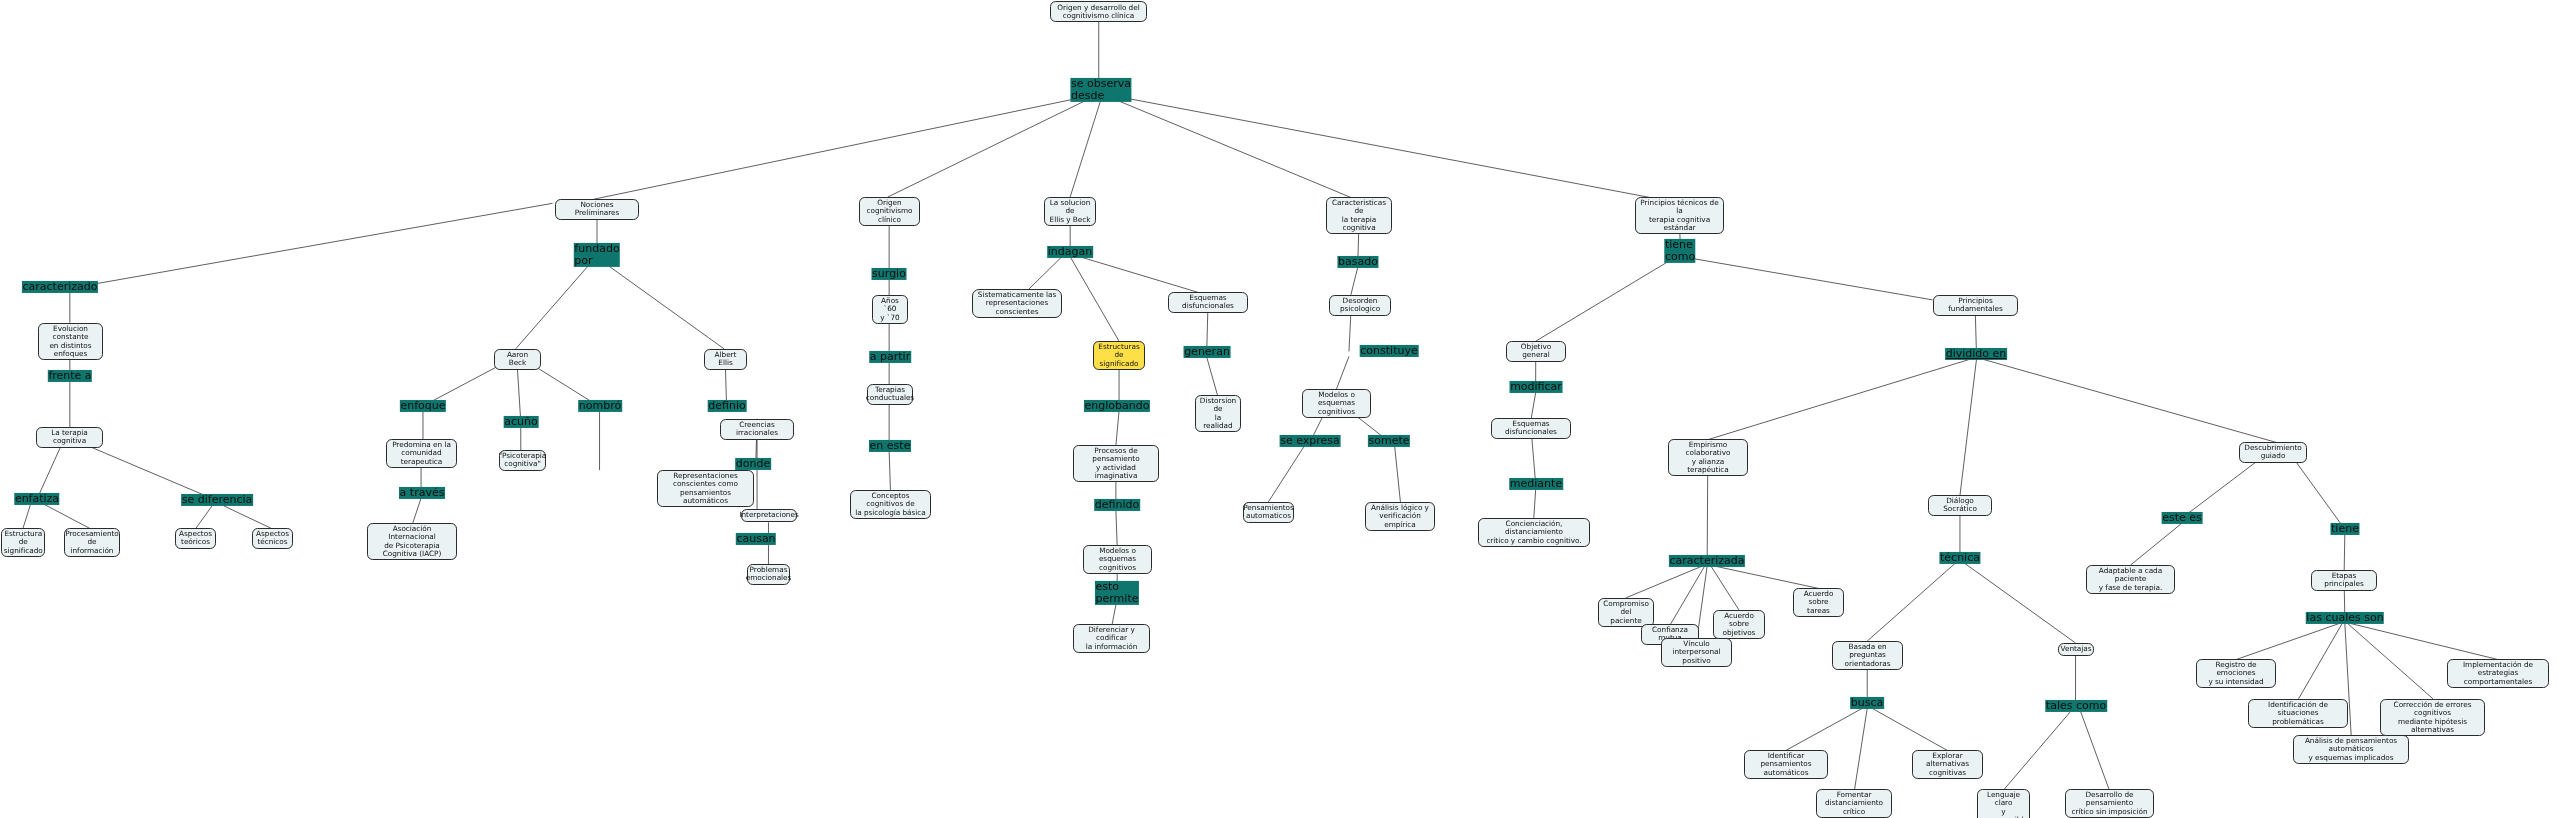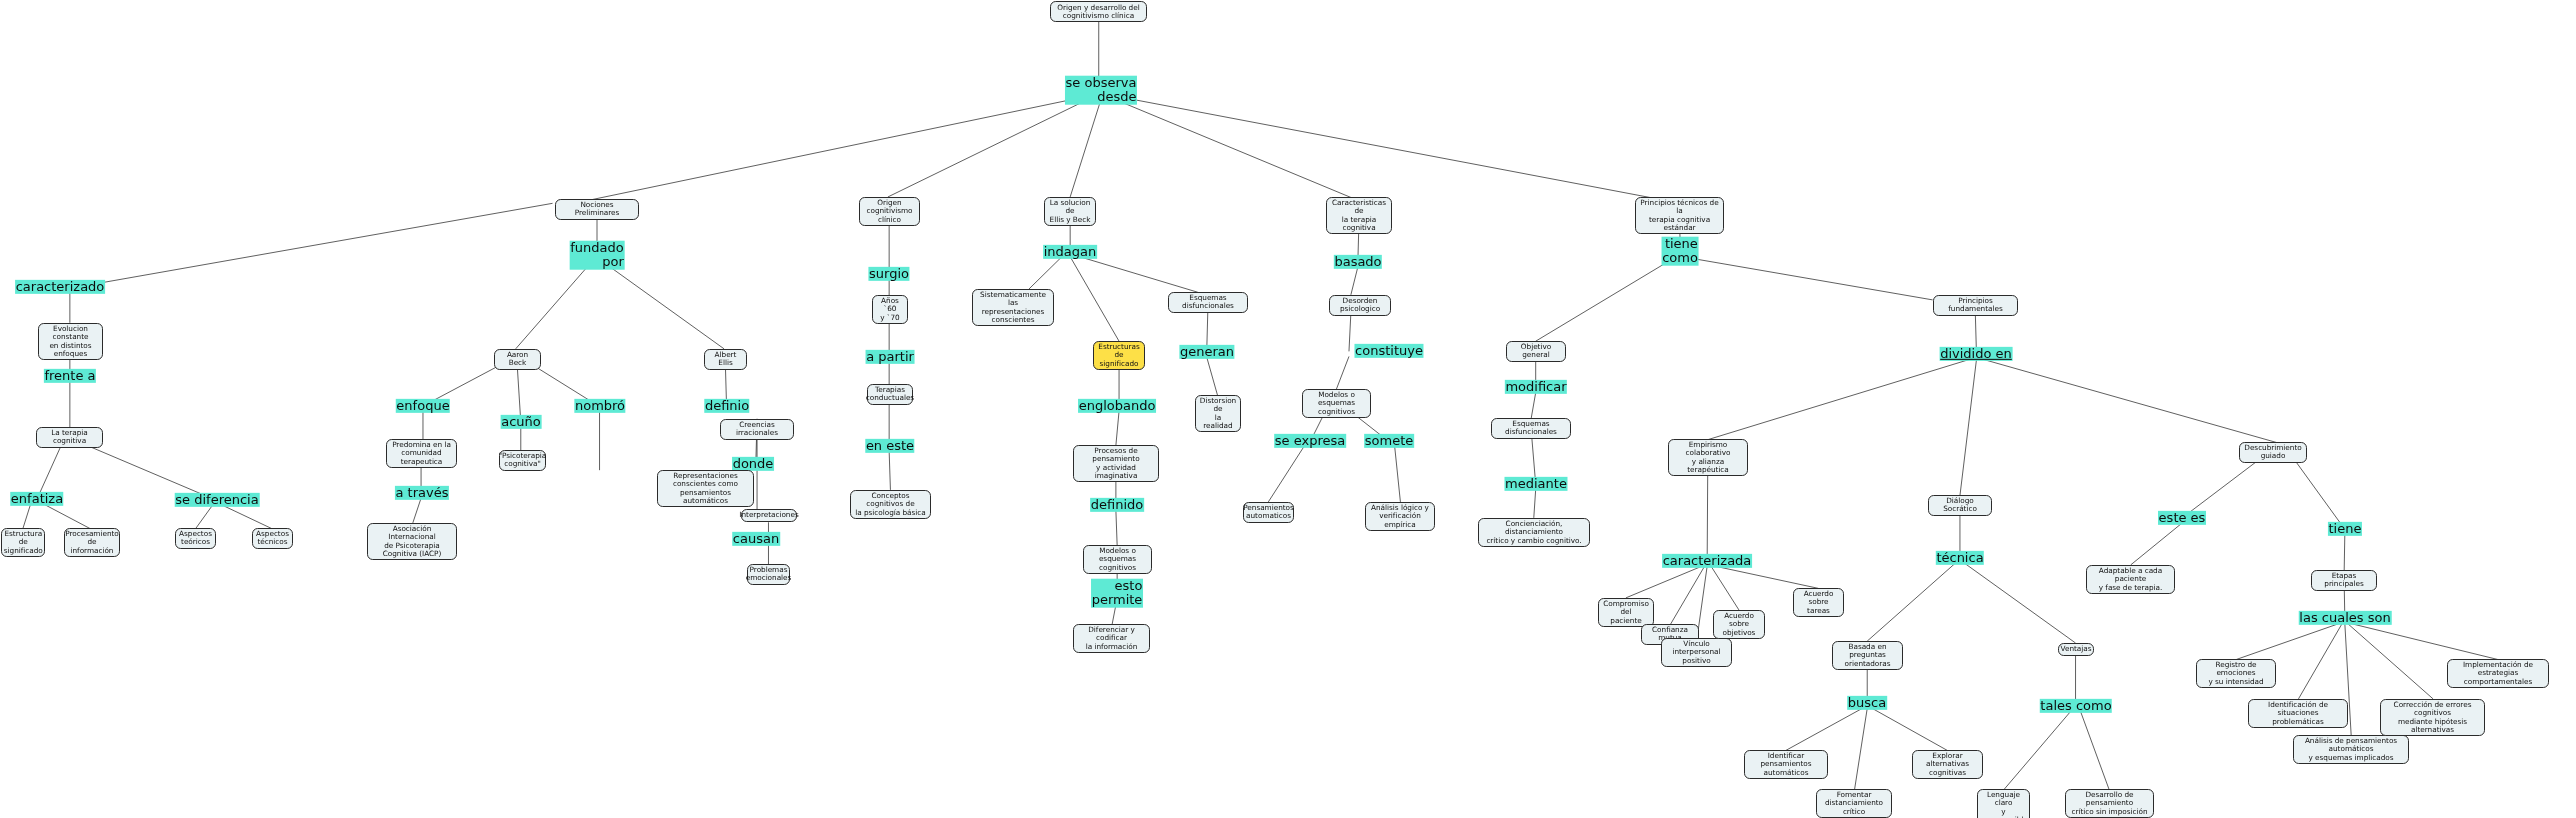--- a/index.html
+++ b/index.html
@@ -38,24 +38,24 @@
     line-height: 1.12;
     padding: 1.3px 3.8px;
     white-space: pre-line;
     font-size: 7.3px;
     letter-spacing: -0.03px;
     z-index: 3;
   }
   .link-label {
     position: absolute;
     color: #0d0d0d;
-    background: #5eead4;
-    font-size: 13px;
+    background: #0f766e;
+    font-size: 11px;
     line-height: 1.1;
-    text-align: right;
+    text-align: left;
     white-space: pre-line;
     transform: translate(-50%, -50%);
     padding: 0 0.6px;
     z-index: 2;
   }
 </style>
 </head>
 <body>
 
 <div id="canvas" style="background: rgb(255, 255, 255);">
@@ -191,21 +191,21 @@
 de Psicoterapia Cognitiva (IACP)</div>
     <div class="node" style="left: 741px; top: 509px; width: 56px; min-height: 12.7px; background: rgb(234, 242, 244); border-color: rgb(43, 43, 43); color: rgb(17, 17, 17);">Interpretaciones</div>
     <div class="node" style="left: 747px; top: 564px; width: 43px; min-height: 18px; background: rgb(234, 242, 244); border-color: rgb(43, 43, 43); color: rgb(17, 17, 17);">Problemas
 emocionales</div>
     <div class="node" style="left: 872px; top: 295px; width: 36px; min-height: 18px; background: rgb(234, 242, 244); border-color: rgb(43, 43, 43); color: rgb(17, 17, 17);">Años `60
 y `70</div>
     <div class="node" style="left: 867px; top: 384px; width: 46px; min-height: 18px; background: rgb(234, 242, 244); border-color: rgb(43, 43, 43); color: rgb(17, 17, 17);">Terapias
 conductuales</div>
     <div class="node" style="left: 850px; top: 490px; width: 81px; min-height: 18px; background: rgb(234, 242, 244); border-color: rgb(43, 43, 43); color: rgb(17, 17, 17);">Conceptos cognitivos de
 la psicología básica</div>
-    <div class="node" style="left: 972px; top: 289px; width: 82px; min-height: 18px; background: rgb(234, 242, 244); border-color: rgb(43, 43, 43); color: rgb(17, 17, 17);">Sistematicamente las
+    <div class="node" style="left: 972px; top: 289px; width: 90px; min-height: 18px; background: rgb(234, 242, 244); border-color: rgb(43, 43, 43); color: rgb(17, 17, 17); border-radius: 7px;">Sistematicamente las
 representaciones conscientes</div>
     <div class="node" style="left: 1168px; top: 292px; width: 80px; min-height: 12.7px; background: rgb(234, 242, 244); border-color: rgb(43, 43, 43); color: rgb(17, 17, 17);">Esquemas disfuncionales</div>
     <div class="node" style="left: 1093px; top: 341px; width: 52px; min-height: 18px; background: #fde047; border-color: rgb(43, 43, 43); color: rgb(17, 17, 17);">Estructuras de
 significado</div>
     <div class="node" style="left: 1195px; top: 395px; width: 46px; min-height: 18px; background: rgb(234, 242, 244); border-color: rgb(43, 43, 43); color: rgb(17, 17, 17);">Distorsion de
 la realidad</div>
     <div class="node" style="left: 1073px; top: 445px; width: 86px; min-height: 18px; background: rgb(234, 242, 244); border-color: rgb(43, 43, 43); color: rgb(17, 17, 17);">Procesos de pensamiento
 y actividad imaginativa</div>
     <div class="node" style="left: 1083px; top: 545px; width: 69px; min-height: 18px; background: rgb(234, 242, 244); border-color: rgb(43, 43, 43); color: rgb(17, 17, 17);">Modelos o esquemas
 cognitivos</div>

